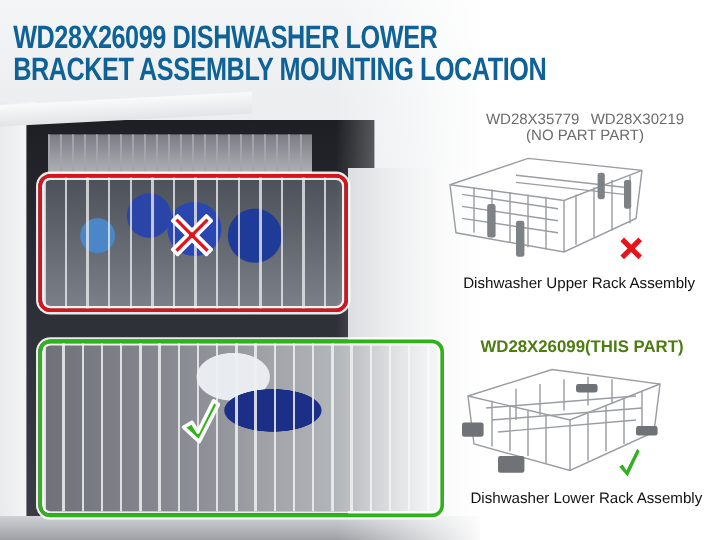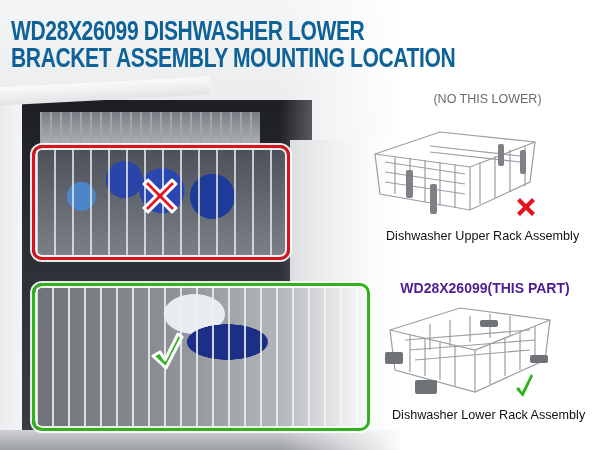--- a/index.html
+++ b/index.html
@@ -59,21 +59,21 @@
   }
   .box-green {
     position: absolute; left: 32px; top: 283px; width: 338px; height: 148px;
     border: 3px solid #2fb21c; border-radius: 10px;
     box-shadow: 0 0 0 2px rgba(255,255,255,.9), inset 0 0 0 2px rgba(255,255,255,.9);
   }
   .mark { position: absolute; display: block; }
 
   .upper-code { position: absolute; left: 375px; top: 92px; width: 225px; text-align: center; color: #6b6b6b; font-size: 12.5px; line-height: 14px; }
   .upper-code .codes { word-spacing: 6px; }
-  .lower-code { position: absolute; left: 380px; top: 280px; width: 210px; text-align: center; color: #4c1d95; font-weight: 700; font-size: 14px; }
+  .lower-code { position: absolute; left: 380px; top: 280px; width: 210px; text-align: center; color: #4d7c0f; font-weight: 700; font-size: 14px; }
   .caption { position: absolute; color: #111; font-size: 12.6px; white-space: nowrap; }
   .cap-upper { left: 386px; top: 229px; }
   .cap-lower { left: 392px; top: 408px; }
 
   .rack-illus { position: absolute; }
 </style>
 </head>
 <body>
 
 <div class="photo">
@@ -97,21 +97,22 @@
 <svg class="mark" style="left:138px;top:174px" width="44" height="44" viewBox="0 0 44 44">
   <path d="M6 10 L10 6 L22 18 L34 6 L38 10 L26 22 L38 34 L34 38 L22 26 L10 38 L6 34 L18 22 Z" fill="#e4141c" stroke="#fff" stroke-width="3" stroke-linejoin="round"></path>
 </svg>
 
 <div class="box-green"></div>
 <svg class="mark" style="left:150px;top:330px" width="34" height="40" viewBox="0 0 34 40">
   <path d="M3 26 L10 22 L15 30 L28 4 L32 7 L16 38 Z" fill="#2fb21c" stroke="#fff" stroke-width="3" stroke-linejoin="round"></path>
 </svg>
 
 <div class="upper-code">
-  <div>(NO THIS LOWER)</div>
+  <div class="codes">WD28X35779  WD28X30219</div>
+  <div>(NO PART PART)</div>
 </div>
 
 <svg class="rack-illus" style="left:370px;top:122px" width="175" height="95" viewBox="0 0 175 95">
   <g fill="none" stroke="#9a9da2" stroke-width="1.2">
     <path d="M5 32 L70 10 L165 20 L160 60 L100 88 L10 72 Z"></path>
     <path d="M5 32 L100 45 L165 20"></path>
     <path d="M100 45 L100 88"></path>
     <path d="M15 40 L95 52 M15 50 L95 62 M15 60 L95 72"></path>
     <path d="M25 34 L25 72 M40 36 L40 76 M55 38 L55 80 M70 40 L70 84 M85 42 L85 86"></path>
     <path d="M110 40 L110 82 M125 34 L125 76 M140 28 L140 70 M155 24 L155 64"></path>

